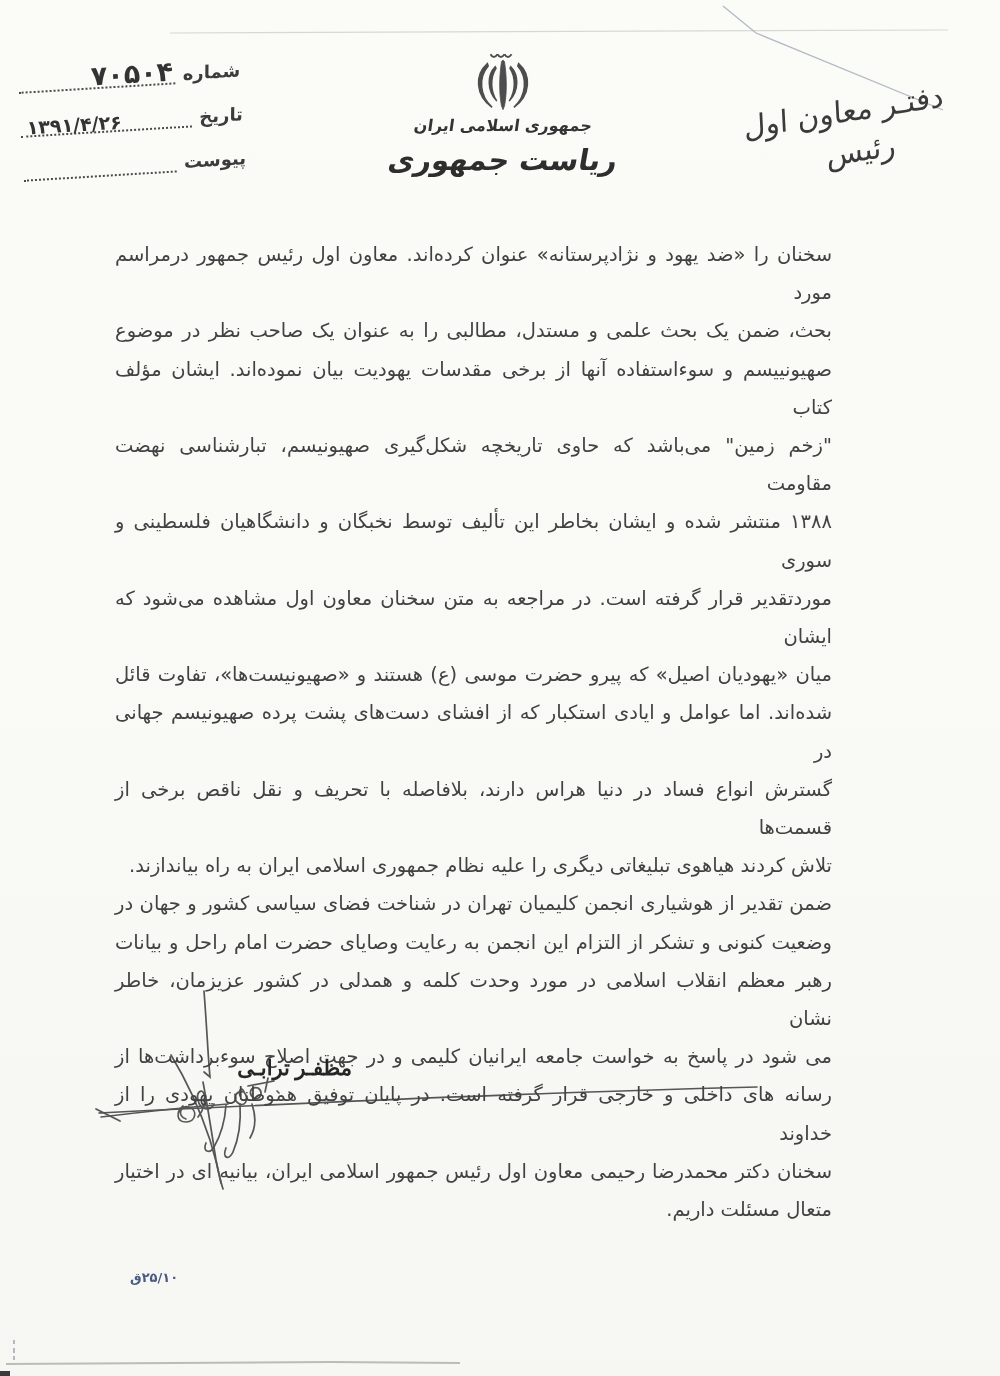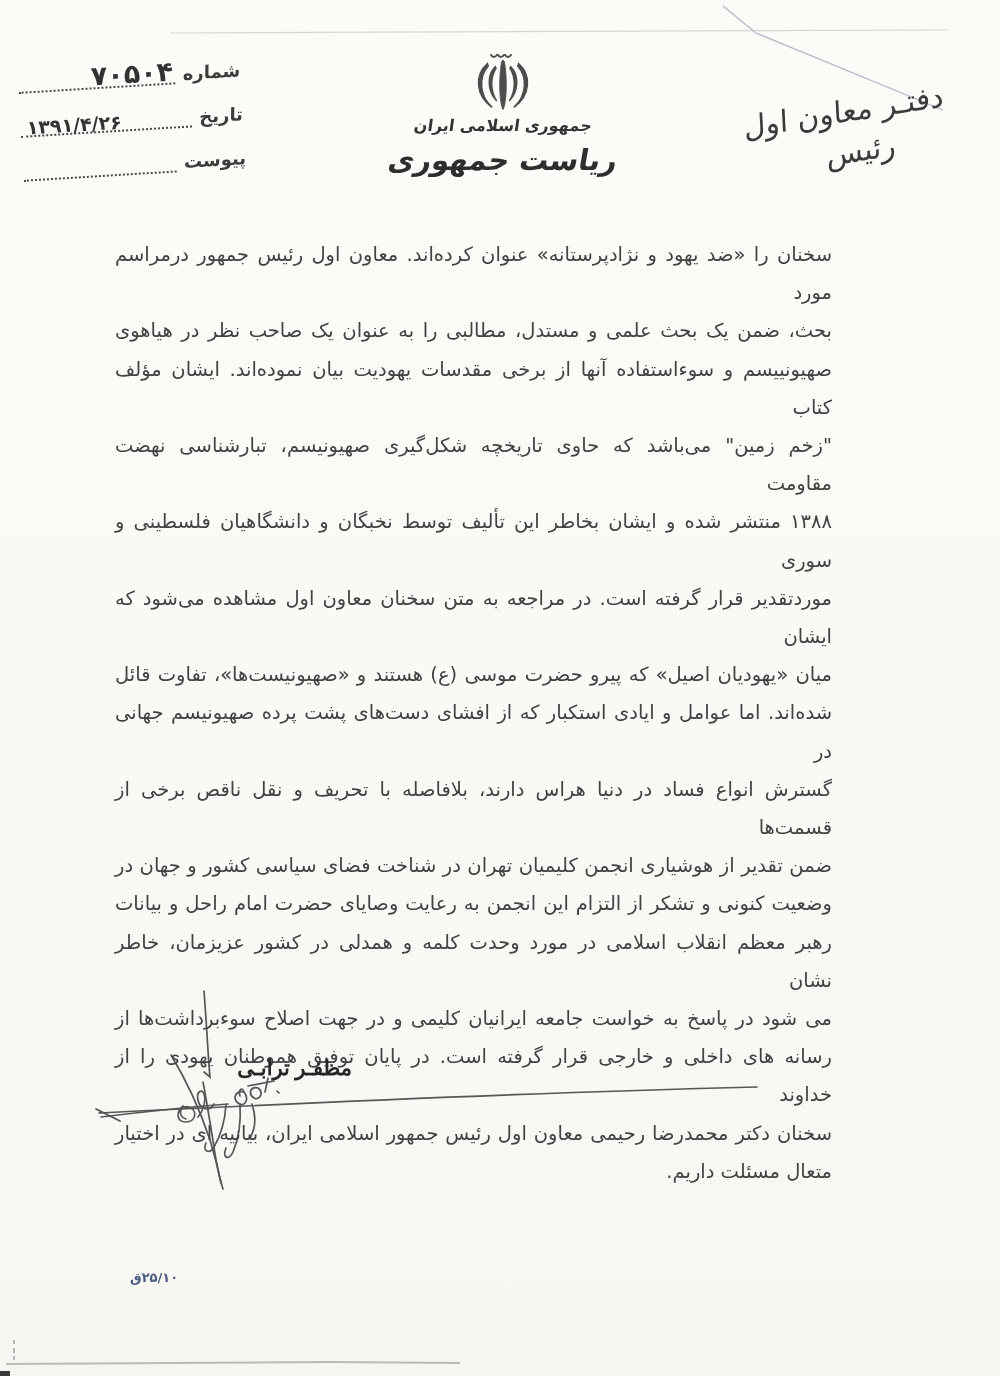--- a/index.html
+++ b/index.html
@@ -144,28 +144,29 @@
     <div class="org2">ریاست جمهوری</div>
   </div>
 
   <div class="hw-note">
     <div class="hw1">دفتـر معاون اول</div>
     <div class="hw2">رئیس</div>
   </div>
 
   <div class="body-text">
       <div class="line">سخنان را «ضد یهود و نژادپرستانه» عنوان کرده‌اند. معاون اول رئیس جمهور درمراسم مورد</div>
-      <div class="line">بحث، ضمن یک بحث علمی و مستدل، مطالبی را به عنوان یک صاحب نظر در هیاهوی</div>
+      <div class="line">بحث، ضمن یک بحث علمی و مستدل، مطالبی را به عنوان یک صاحب نظر در موضوع</div>
       <div class="line">صهیونییسم و سوءاستفاده آنها از برخی مقدسات یهودیت بیان نموده‌اند. ایشان مؤلف کتاب</div>
       <div class="line">"زخم زمین" می‌باشد که حاوی تاریخچه شکل‌گیری صهیونیسم، تبارشناسی نهضت مقاومت</div>
       <div class="line">۱۳۸۸ منتشر شده و ایشان بخاطر این تألیف توسط نخبگان و دانشگاهیان فلسطینی و سوری</div>
       <div class="line">موردتقدیر قرار گرفته است. در مراجعه به متن سخنان معاون اول مشاهده می‌شود که ایشان</div>
       <div class="line">میان «یهودیان اصیل» که پیرو حضرت موسی (ع) هستند و «صهیونیست‌ها»، تفاوت قائل</div>
       <div class="line">شده‌اند. اما عوامل و ایادی استکبار که از افشای دست‌های پشت پرده صهیونیسم جهانی در</div>
       <div class="line">گسترش انواع فساد در دنیا هراس دارند، بلافاصله با تحریف و نقل ناقص برخی از قسمت‌ها</div>
+      <div class="line line-last">تلاش کردند هیاهوی تبلیغاتی دیگری را علیه نظام جمهوری اسلامی ایران به راه بیاندازند.</div>
       <div class="line">ضمن تقدیر از هوشیاری انجمن کلیمیان تهران در شناخت فضای سیاسی کشور و جهان در</div>
       <div class="line">وضعیت کنونی و تشکر از التزام این انجمن به رعایت وصایای حضرت امام راحل و بیانات</div>
       <div class="line">رهبر معظم انقلاب اسلامی در مورد وحدت کلمه و همدلی در کشور عزیزمان، خاطر نشان</div>
       <div class="line">می شود در پاسخ به خواست جامعه ایرانیان کلیمی و در جهت اصلاح سوءبرداشت‌ها از</div>
       <div class="line">رسانه های داخلی و خارجی قرار گرفته است. در پایان توفیق هموطنان یهودی را از خداوند</div>
       <div class="line">سخنان دکتر محمدرضا رحیمی معاون اول رئیس جمهور اسلامی ایران، بیانیه ای در اختیار</div>
       <div class="line line-last">متعال مسئلت داریم.</div>
     </div>
 
   <div class="sig-name">مظفـر ترابـی</div>

